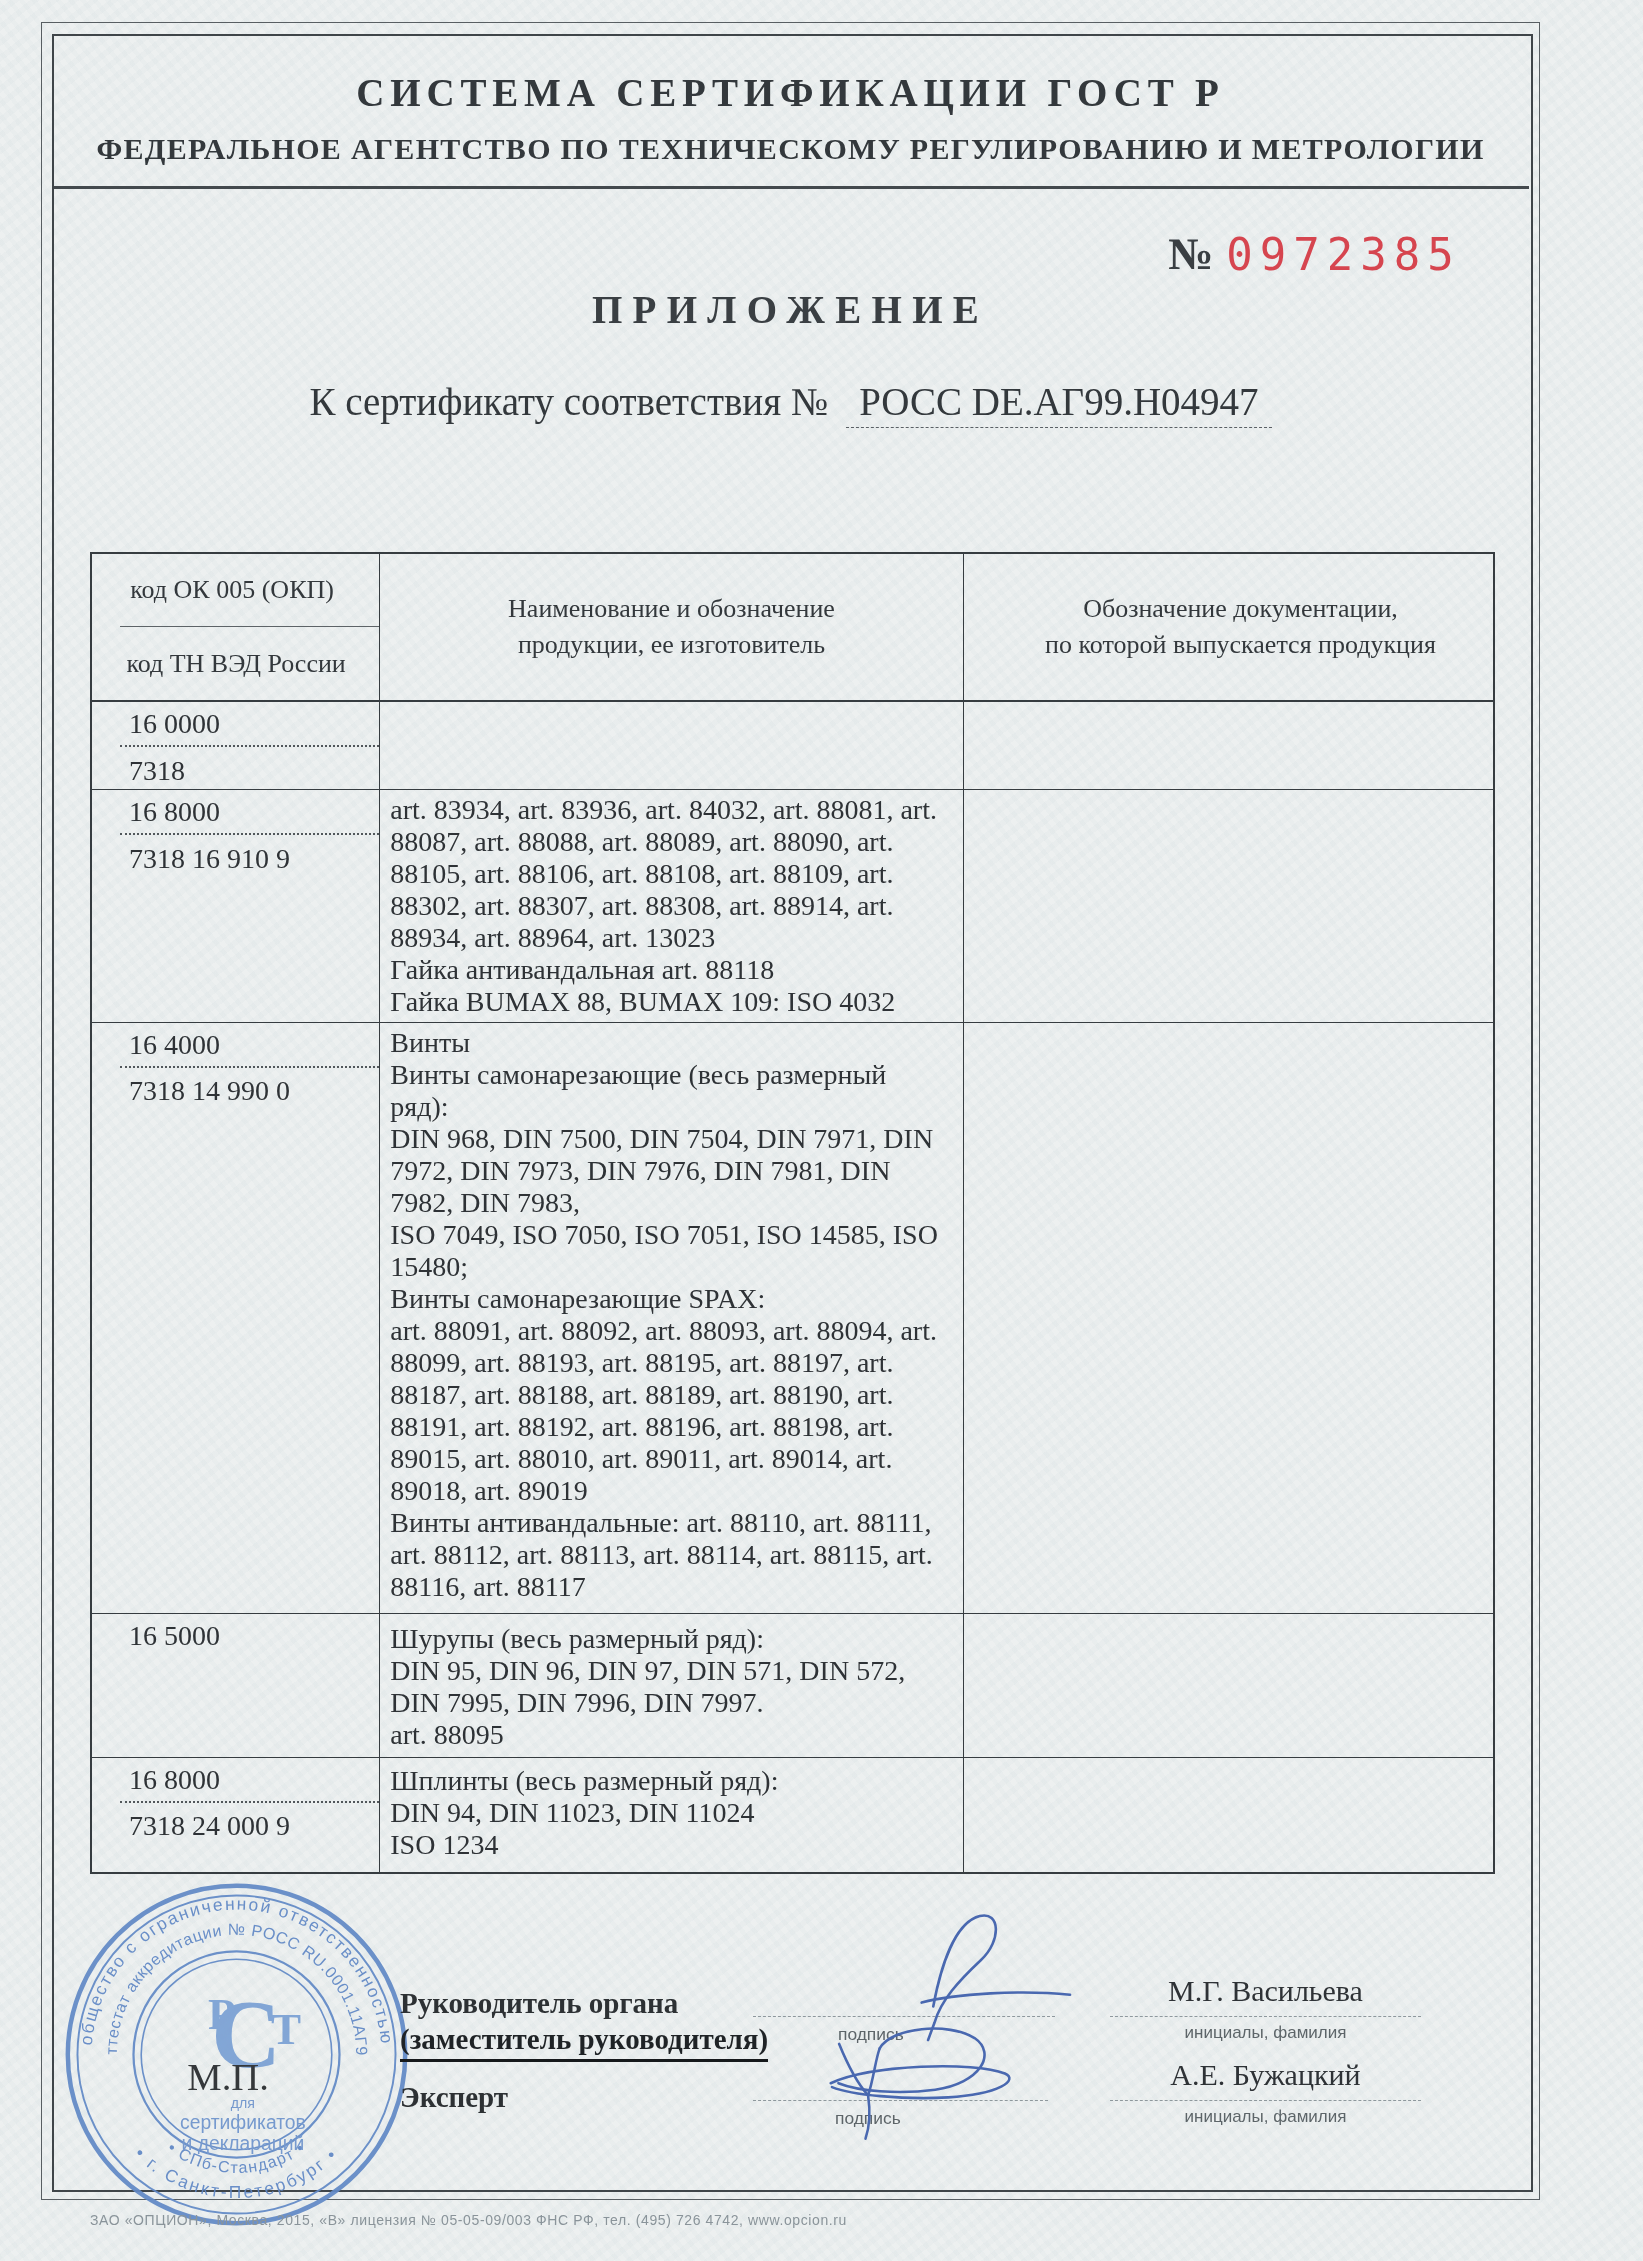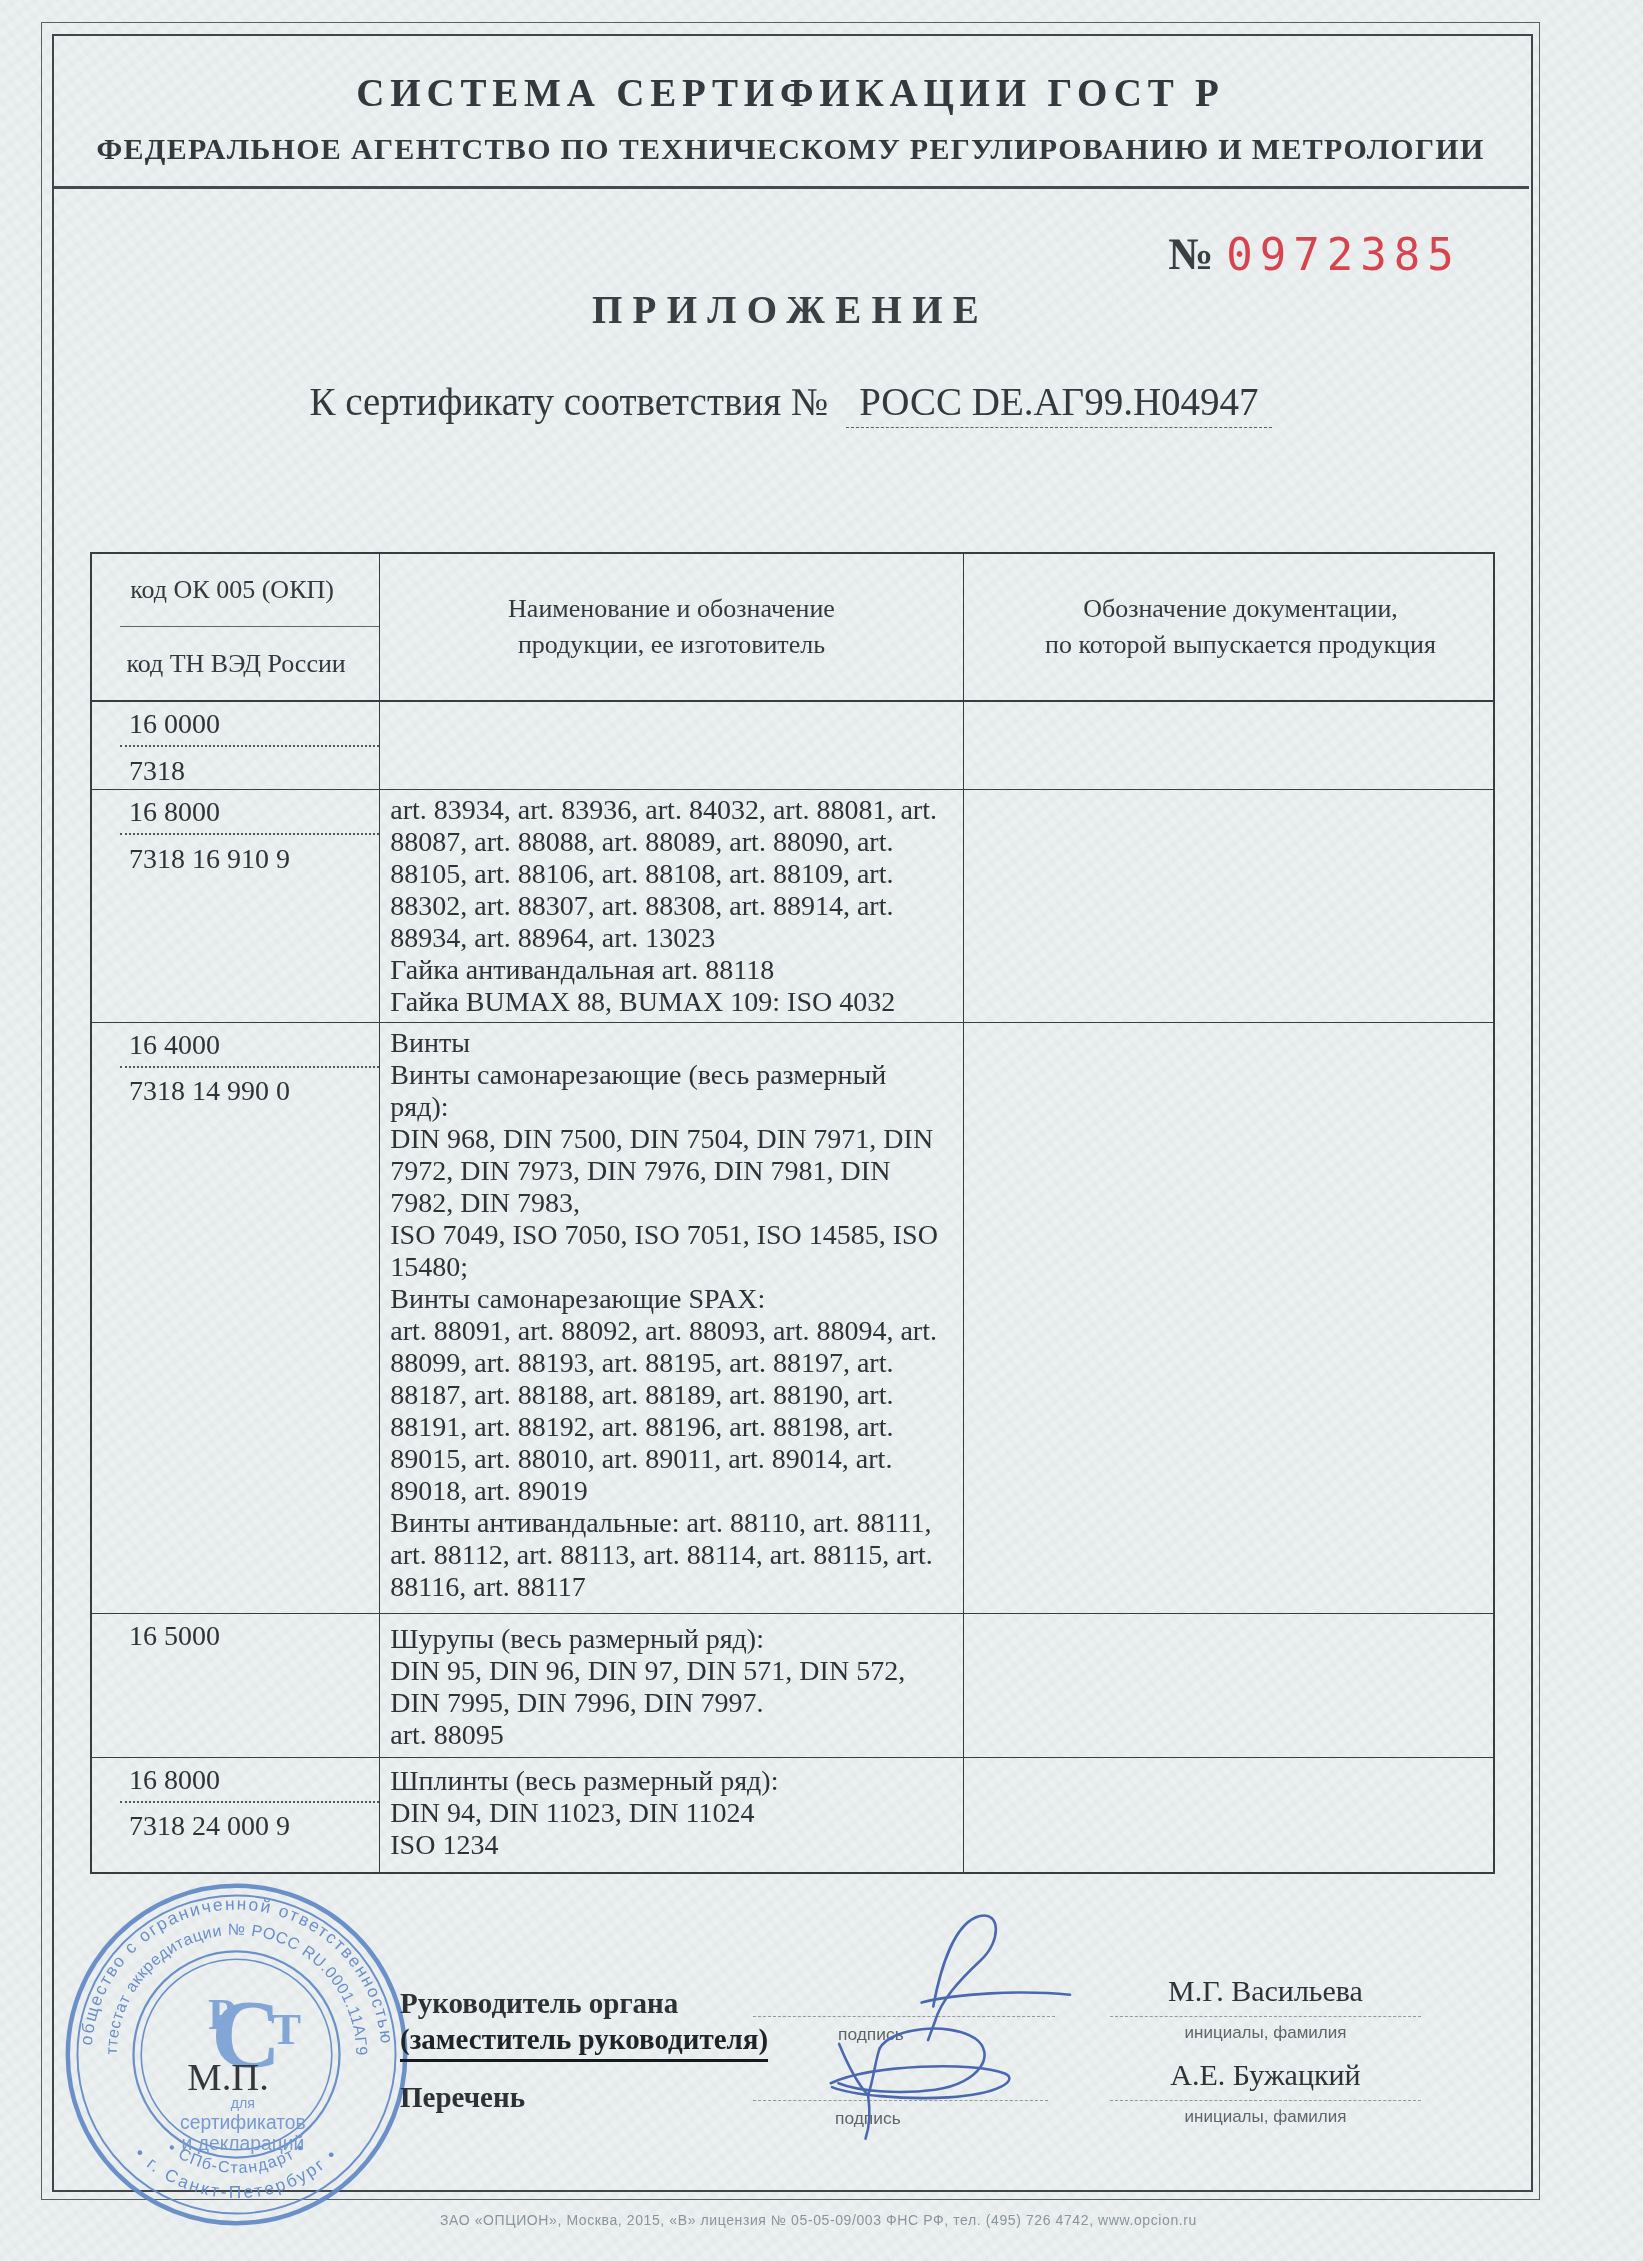--- a/index.html
+++ b/index.html
@@ -76,21 +76,21 @@
   .nameline{position:absolute;height:0;border-top:1.3px dashed #8e989d;}
   .nameline.l1{left:1110px;top:2016px;width:311px;}
   .nameline.l2{left:1110px;top:2100px;width:311px;}
   .namecap{position:absolute;width:311px;text-align:center;font-size:17px;color:#5d6569;font-family:"Liberation Sans", sans-serif;}
   .namecap.c1{left:1110px;top:2023px;}
   .namecap.c2{left:1110px;top:2107px;}
 
   .stamp-svg{position:absolute;left:53px;top:1871px;opacity:0.92;}
   .autograph-svg{position:absolute;left:741px;top:1889px;}
 
-  .fine-print{position:absolute;left:90px;top:2212px;width:1457px;text-align:center;
+  .fine-print{position:absolute;left:90px;top:2212px;width:1457px;
     font-family:"Liberation Sans", sans-serif;font-size:14px;letter-spacing:0.6px;color:#8a949a;}
 </style>
 </head>
 <body>
 
 <div class="page">
 
   <div class="frame-outer"></div>
   <div class="frame-inner"></div>
 
@@ -251,21 +251,21 @@
     <text x="272" y="340" font-size="60" text-anchor="middle" fill="#26292c" font-family="Liberation Serif, serif">М.П.</text>
     <g fill="#6d93cc" font-family="Liberation Sans, sans-serif" text-anchor="middle">
       <text x="295" y="368" font-size="22">для</text>
       <text x="295" y="400" font-size="30">сертификатов</text>
       <text x="295" y="434" font-size="30">и деклараций</text>
     </g>
   </svg>
 
   <div class="role1a">Руководитель органа</div>
   <div class="role1b">(заместитель руководителя)</div>
-  <div class="role2">Перечень</div>
+  <div class="role2">Эксперт</div>
 
   <div class="sigline s1"></div>
   <div class="sigline s2"></div>
   <div class="sigcap p1">подпись</div>
   <div class="sigcap p2">подпись</div>
 
   <div class="name n1">М.Г. Васильева</div>
   <div class="name n2">А.Е. Бужацкий</div>
   <div class="nameline l1"></div>
   <div class="nameline l2"></div>

